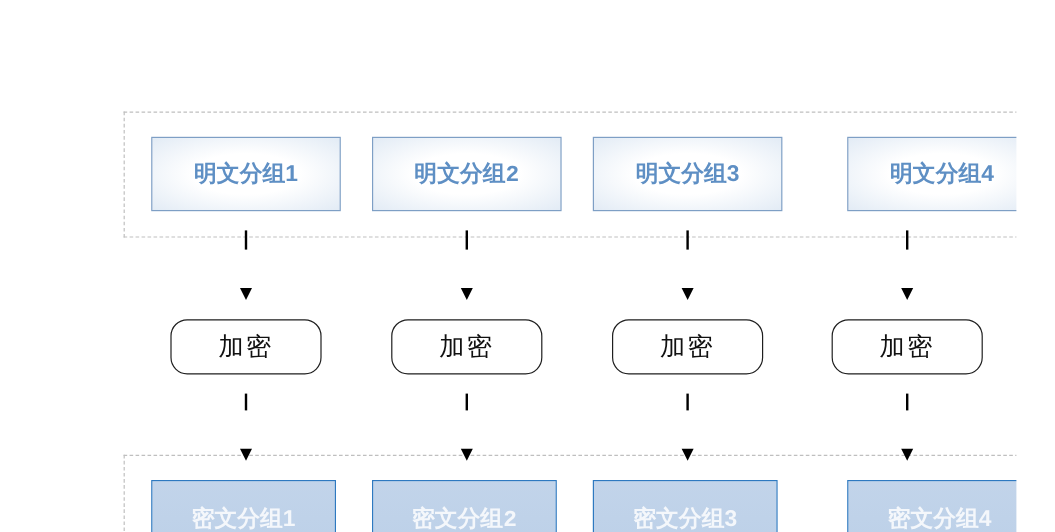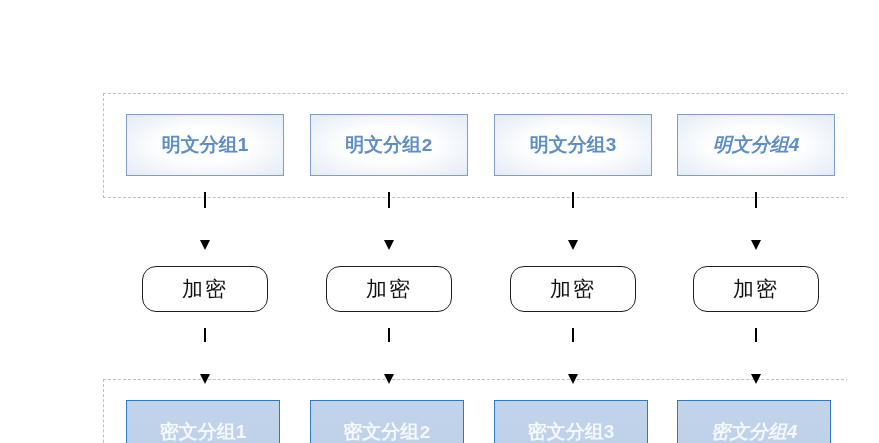--- a/index.html
+++ b/index.html
@@ -64,21 +64,21 @@
     font-size: 19px;
     font-weight: bold;
     display: flex;
     align-items: center;
     justify-content: center;
   }
 
   .col1 .plain-box, .col1 .cipher-box { left: 62px; }
   .col2 .plain-box, .col2 .cipher-box { left: 246px; font-family: Liberation Mono, monospace; }
   .col3 .plain-box, .col3 .cipher-box { left: 430px; }
-  .col4 .plain-box, .col4 .cipher-box { left: 613px; font-style: italic; }
+  .col4 .plain-box, .col4 .cipher-box { left: 642px; }
 
   .col1 .encrypt-box { left: 78px; }
   .col2 .encrypt-box { left: 262px; }
   .col3 .encrypt-box { left: 446px; }
   .col4 .encrypt-box { left: 629px; }
 
   .arrow {
     position: absolute;
     width: 12px;
     display: flex;

